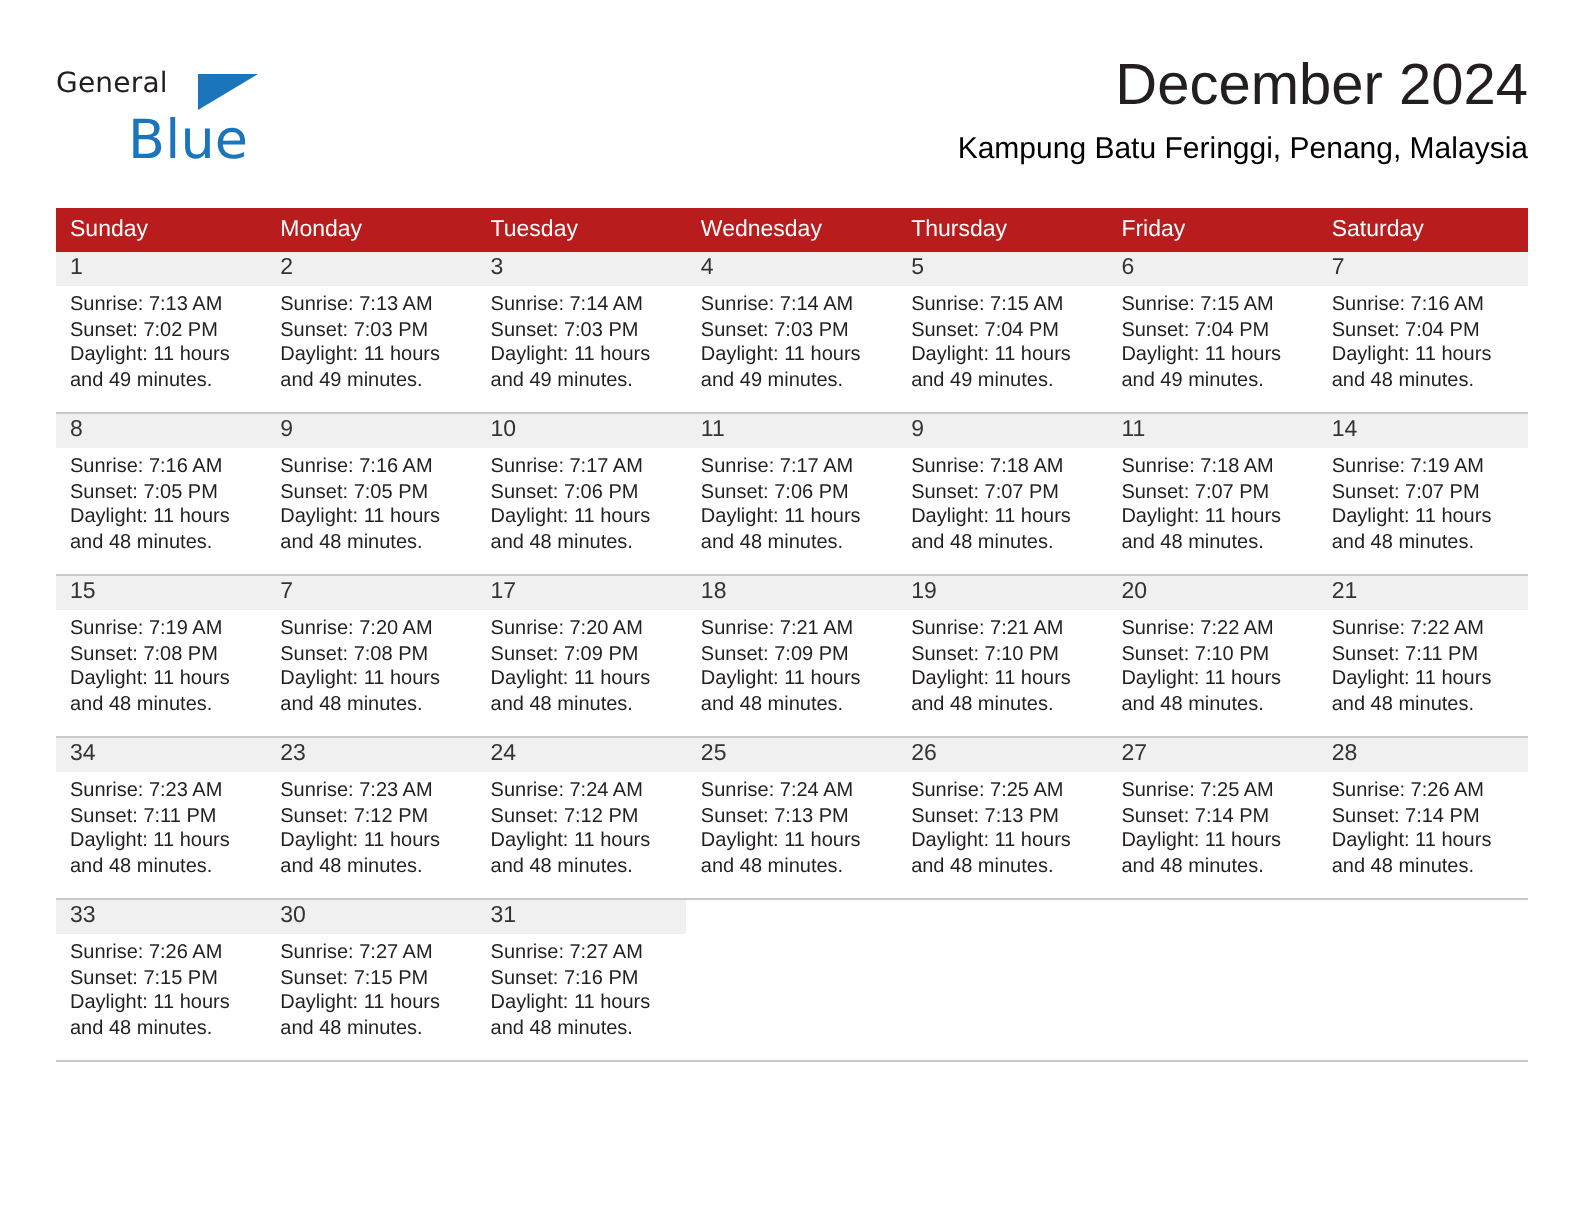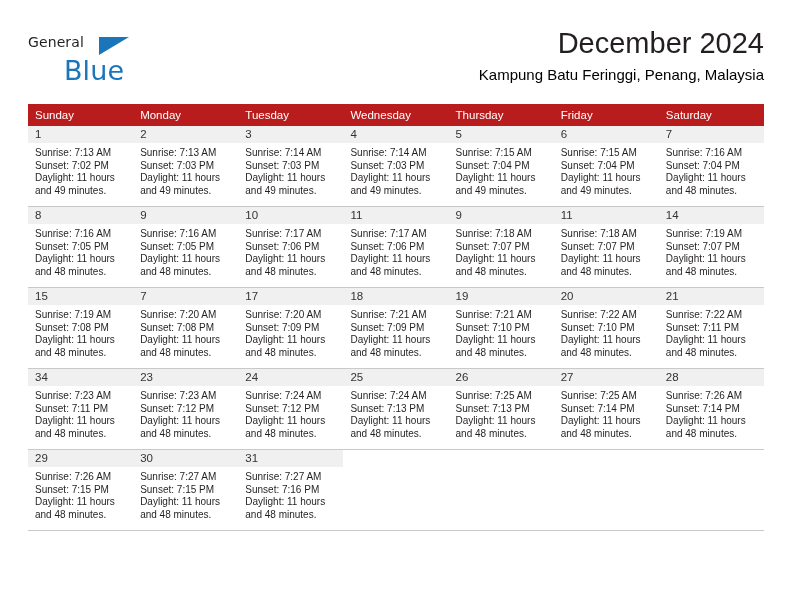--- a/index.html
+++ b/index.html
@@ -429,21 +429,21 @@
               <div class="cell-body">
                 <div class="cell-line">Sunrise: 7:26 AM</div>
                 <div class="cell-line">Sunset: 7:14 PM</div>
                 <div class="cell-line">Daylight: 11 hours</div>
                 <div class="cell-line">and 48 minutes.</div>
               </div>
             </td>
           </tr>
           <tr class="week-row">
             <td class="day-cell">
-              <div class="daynum-band">29</div>
+              <div class="daynum-band">33</div>
               <div class="cell-body">
                 <div class="cell-line">Sunrise: 7:26 AM</div>
                 <div class="cell-line">Sunset: 7:15 PM</div>
                 <div class="cell-line">Daylight: 11 hours</div>
                 <div class="cell-line">and 48 minutes.</div>
               </div>
             </td>
             <td class="day-cell">
               <div class="daynum-band">30</div>
               <div class="cell-body">

